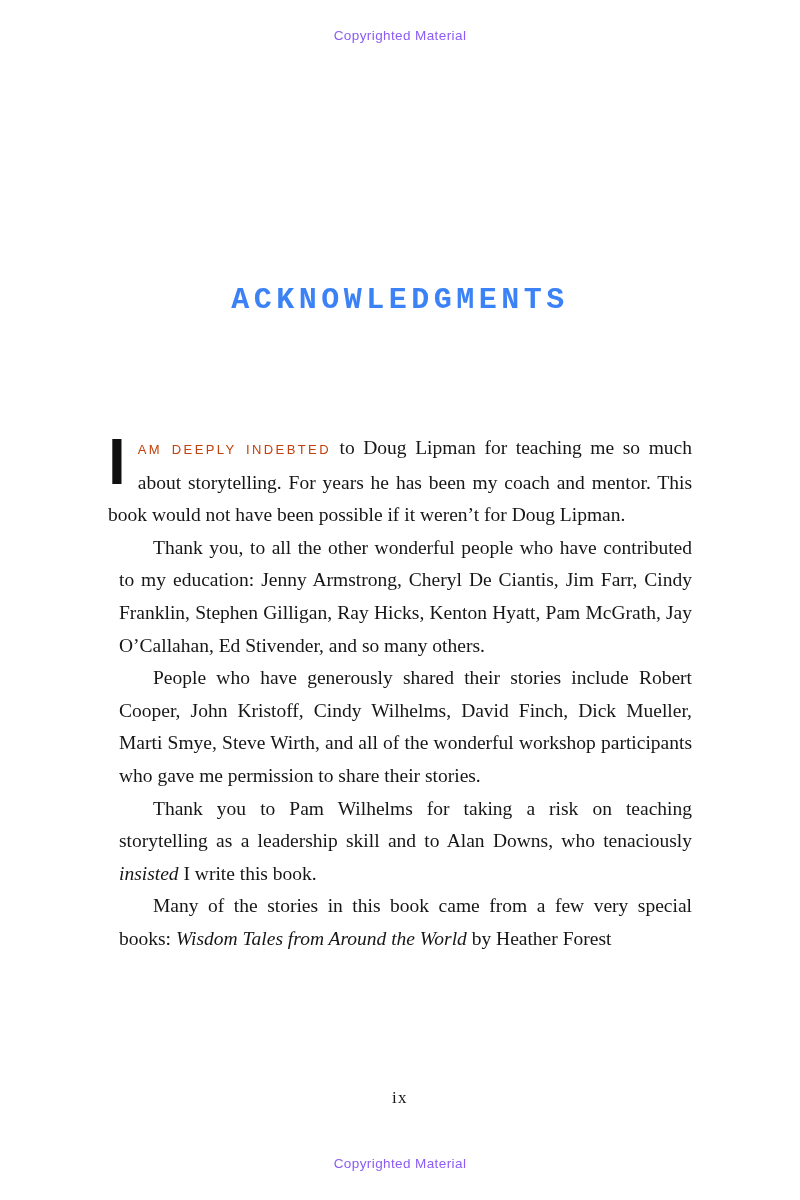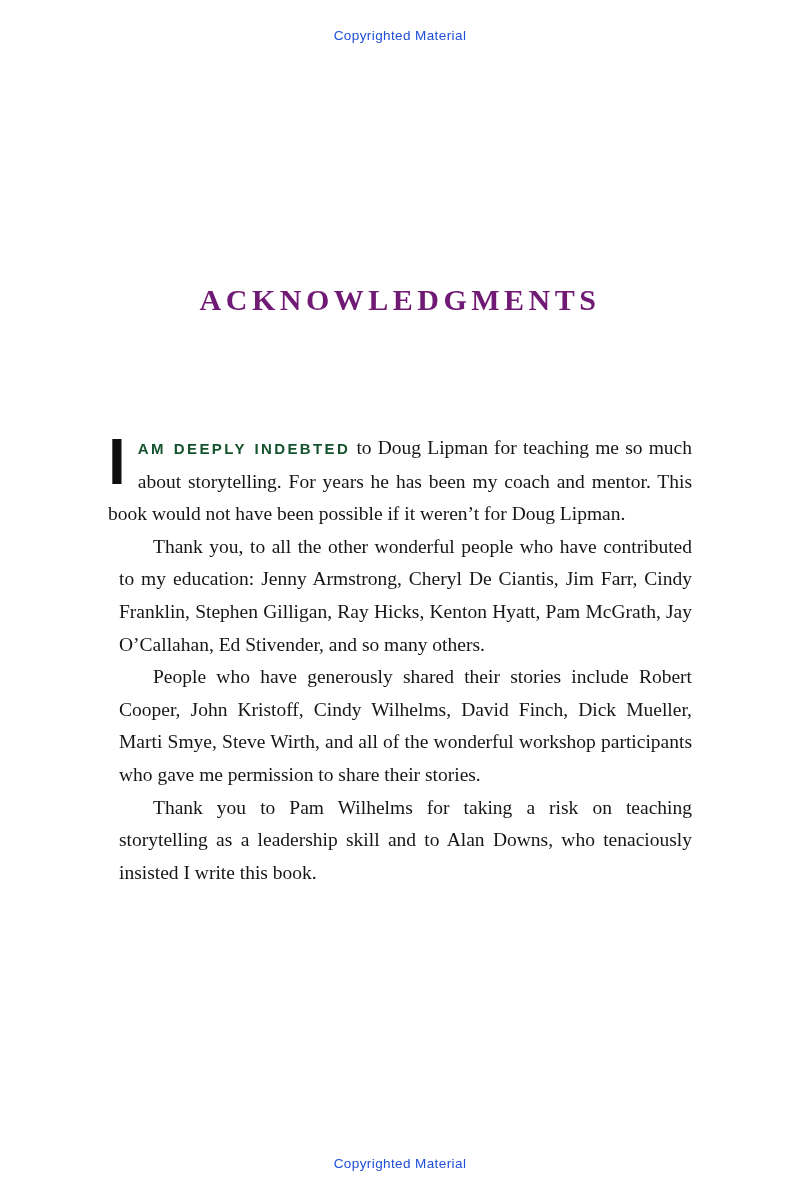--- a/index.html
+++ b/index.html
@@ -17,35 +17,35 @@
     overflow: hidden;
   }
   .copyright {
     position: absolute;
     left: 0;
     width: 100%;
     text-align: center;
     font-family: "Liberation Sans", sans-serif;
     font-size: 13.5px;
     letter-spacing: 0.4px;
-    color: #1d4ed8;
+    color: #8b5cf6;
   }
   .copyright.top { top: 28px; }
   .copyright.bottom { top: 1156px; }
   .title {
     position: absolute;
     top: 263px;
     left: 0;
     width: 100%;
     text-align: center;
-    font-family: Liberation Serif, serif;
+    font-family: Liberation Mono, monospace;
     font-weight: bold;
     font-size: 30px;
     letter-spacing: 4.5px;
-    color: #701a75;
+    color: #3b82f6;
   }
   .body-text {
     position: absolute;
     left: 108px;
     top: 432px;
     width: 584px;
     font-size: 19.5px;
     line-height: 32.6px;
     text-align: justify;
     color: #161616;
@@ -56,26 +56,26 @@
     float: left;
     font-family: "Liberation Sans", sans-serif;
     font-weight: bold;
     font-size: 64px;
     line-height: 56px;
     margin: 2px 12px 0 0;
     color: #101010;
   }
   .seg-smallcaps {
     font-family: "Liberation Sans", sans-serif;
-    font-weight: bold;
-    font-size: 15px;
+    font-weight: normal;
+    font-size: 13px;
     letter-spacing: 2.4px;
-    color: #14532d;
+    color: #c2410c;
   }
-  .seg-italic { }
+  .seg-italic { font-style: italic; }
   .seg-normal { }
   .page-number {
     position: absolute;
     top: 1088px;
     left: 0;
     width: 100%;
     text-align: center;
     font-family: "Liberation Serif", serif;
     font-size: 17px;
     letter-spacing: 1.5px;
@@ -89,18 +89,20 @@
 
   <div class="copyright top">Copyrighted Material</div>
 
   <h1 class="title">ACKNOWLEDGMENTS</h1>
 
   <div class="body-text">
       <p class="para opening"><span class="dropcap">I</span><span class="seg-smallcaps">AM DEEPLY INDEBTED</span><span class="seg-normal"> to Doug Lipman for teaching me so much about storytelling. For years he has been my coach and mentor. This book would not have been possible if it weren’t for Doug Lipman.</span></p>
       <p class="para indented"><span class="seg-normal">Thank you, to all the other wonderful people who have contributed to my education: Jenny Armstrong, Cheryl De Ciantis, Jim Farr, Cindy Franklin, Stephen Gilligan, Ray Hicks, Kenton Hyatt, Pam McGrath, Jay O’Callahan, Ed Stivender, and so many others.</span></p>
       <p class="para indented"><span class="seg-normal">People who have generously shared their stories include Robert Cooper, John Kristoff, Cindy Wilhelms, David Finch, Dick Mueller, Marti Smye, Steve Wirth, and all of the wonderful workshop participants who gave me permission to share their stories.</span></p>
       <p class="para indented"><span class="seg-normal">Thank you to Pam Wilhelms for taking a risk on teaching storytelling as a leadership skill and to Alan Downs, who tenaciously </span><span class="seg-italic">insisted</span><span class="seg-normal"> I write this book.</span></p>
+      <p class="para indented"><span class="seg-normal">Many of the stories in this book came from a few very special books: </span><span class="seg-italic">Wisdom Tales from Around the World</span><span class="seg-normal"> by Heather Forest</span></p>
     </div>
 
+  <div class="page-number">ix</div>
 
   <div class="copyright bottom">Copyrighted Material</div>
 
 </div>
 
 </body></html>

